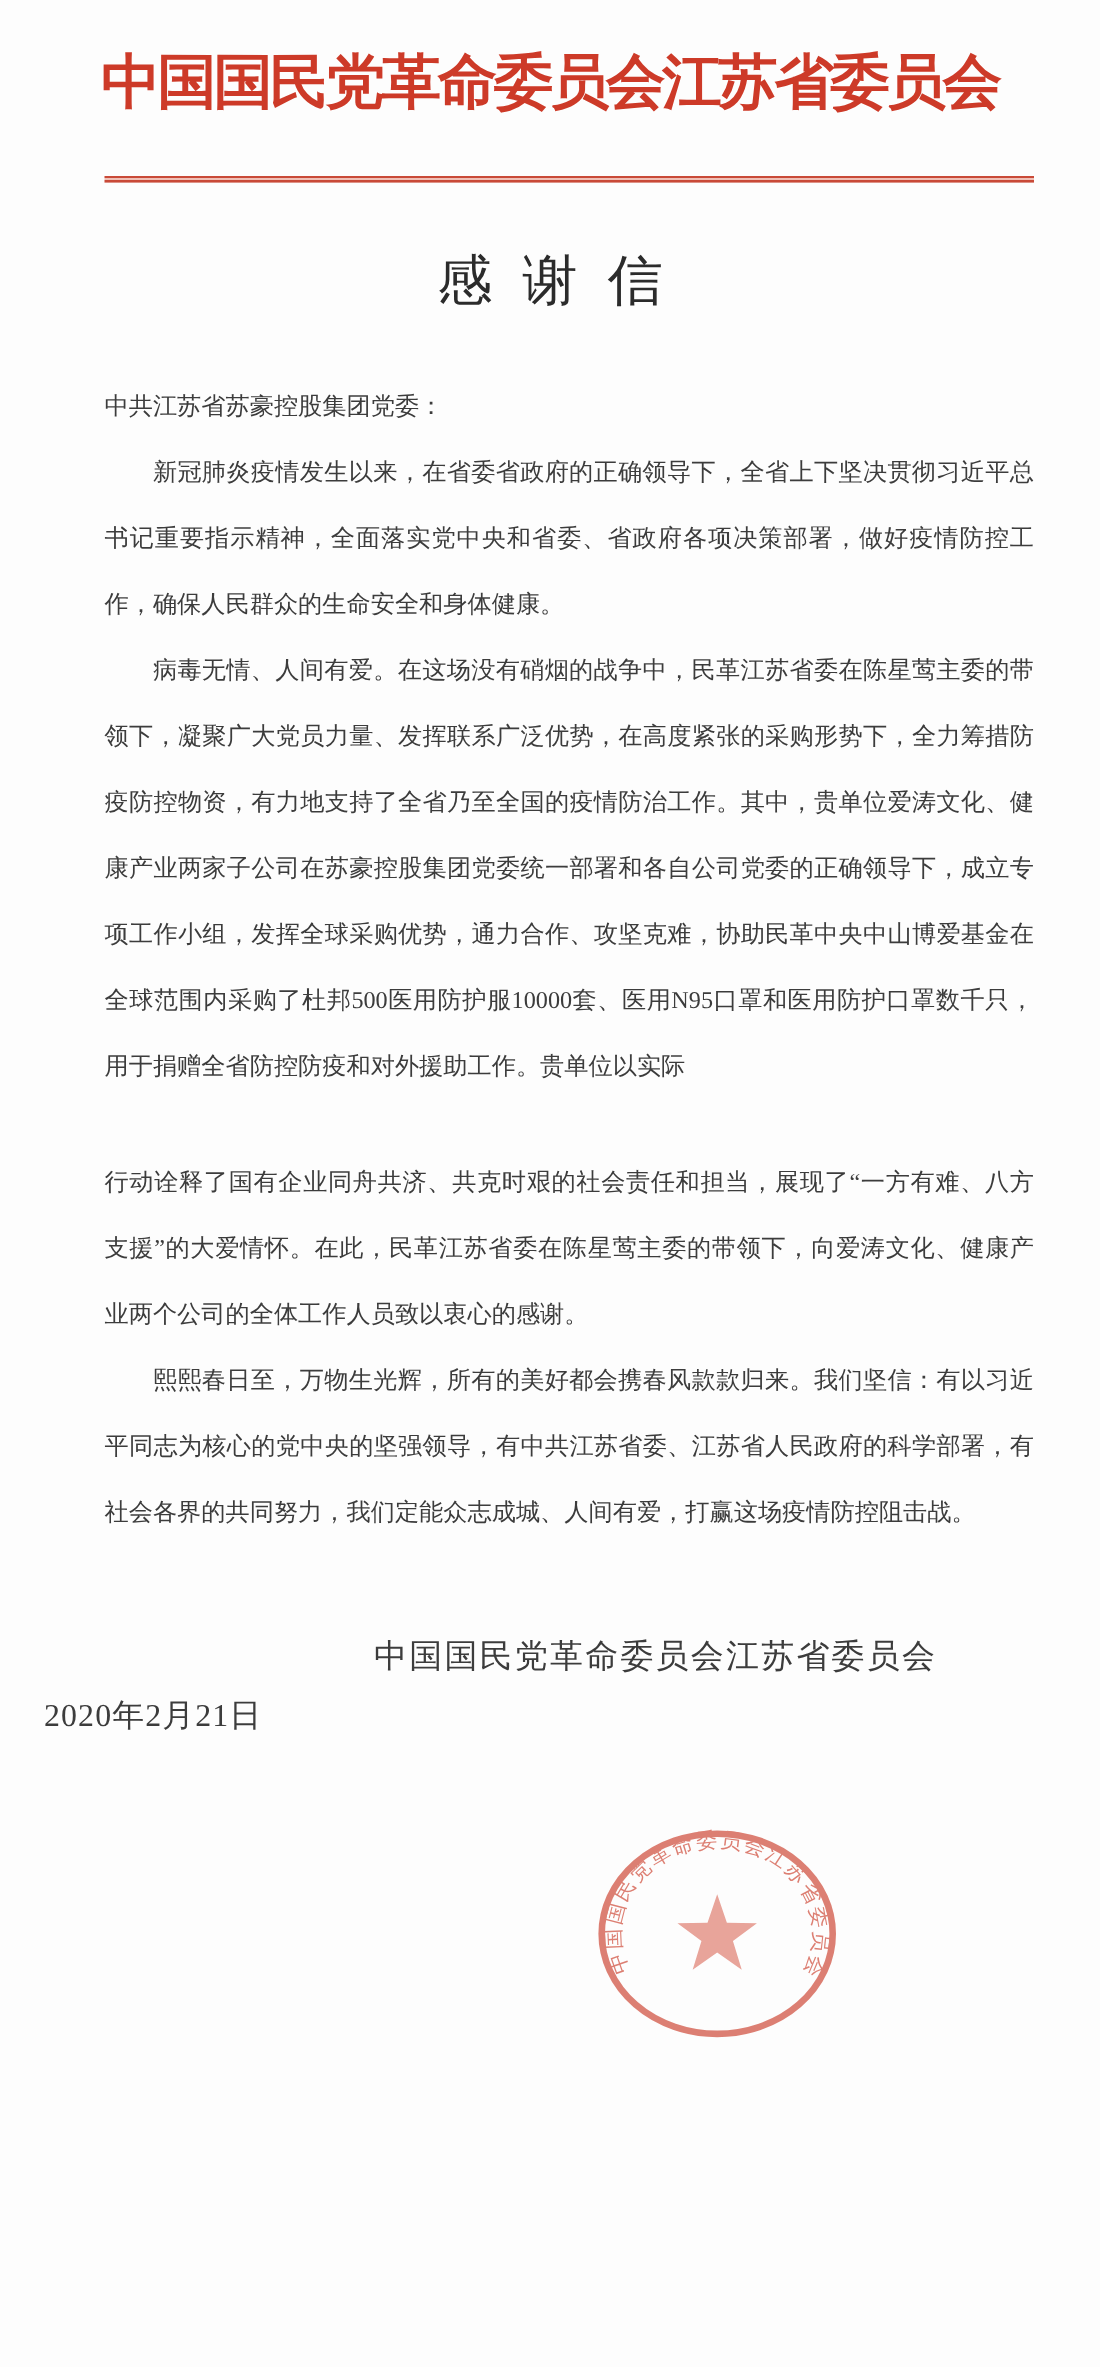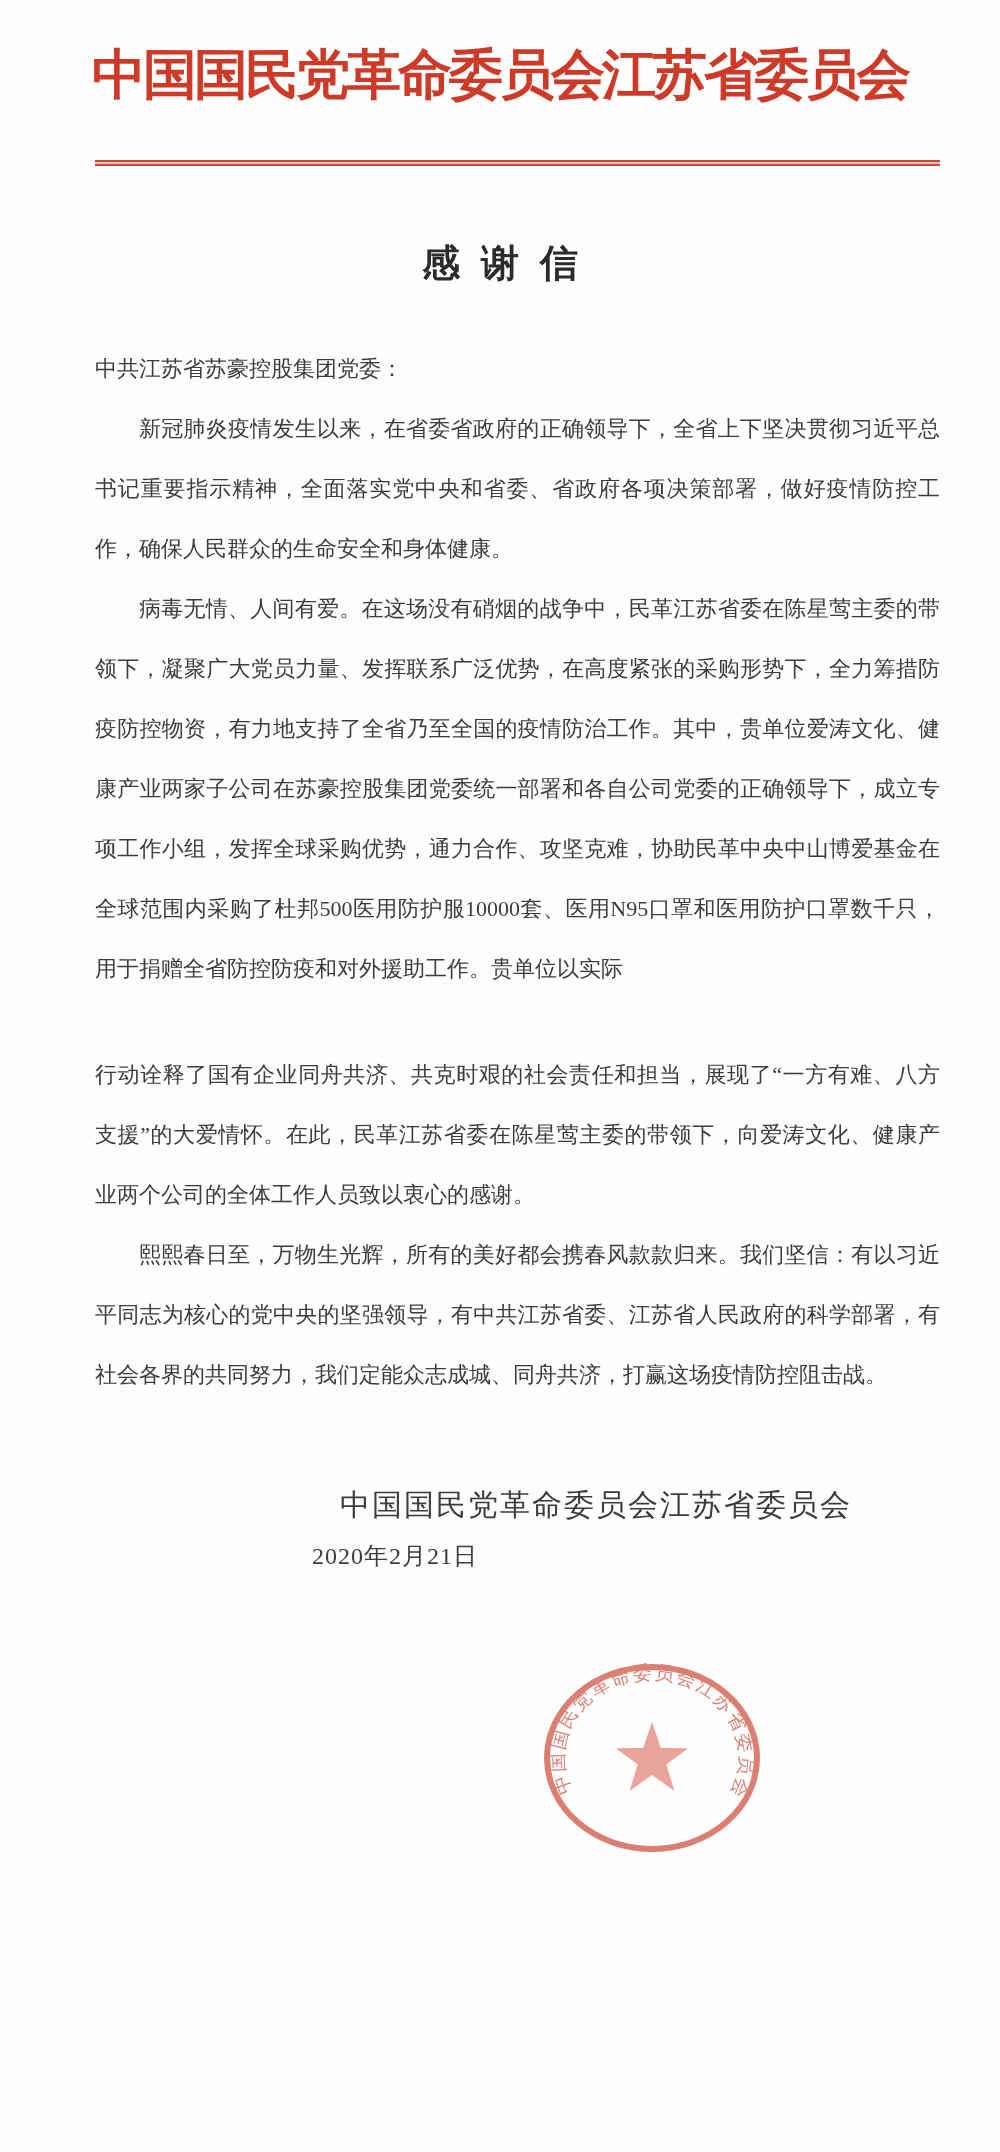--- a/index.html
+++ b/index.html
@@ -24,24 +24,24 @@
   }
   .header-rule {
     height:6px;
     margin:50px 60px 0 95px;
     background:linear-gradient(to bottom,
       #c94a38 0px, #c94a38 2px,
       #f0c0b6 2px, #f0c0b6 4px,
       #c94a38 4px, #c94a38 6px);
   }
   .letter-title {
-    margin-top:72px;
+    margin-top:56px;
     text-align:center;
-    font-size:38px;
-    font-weight:bold;
+    font-size:50px;
+    font-weight:normal;
     color:#2b2b2b;
     letter-spacing:0.55em;
     padding-left:0.55em;
   }
   .body-block {
     margin:50px 60px 0 95px;
     font-size:22px;
     line-height:60px;
     text-align:justify;
     text-align-last:left;
@@ -53,23 +53,23 @@
   .sign-area { position:relative; z-index:2; }
   .signature {
     margin-top:80px;
     text-align:right;
     padding-right:148px;
     font-size:30px;
     letter-spacing:2px;
   }
   .date-line {
     margin-top:14px;
-    text-align:center;
+    text-align:left;
     padding-right:250px;
-    font-size:24px;
+    font-size:29px;
     letter-spacing:1px;
     margin-left:40px;
   }
   .seal {
     position:absolute;
     left:540px; top:1660px;
     width:224px; height:196px;
     z-index:3;
     mix-blend-mode:multiply;
     opacity:0.85;
@@ -89,21 +89,21 @@
 
   <div class="body-block">
     <div class="salutation">中共江苏省苏豪控股集团党委：</div>
 
     <p class="para">新冠肺炎疫情发生以来，在省委省政府的正确领导下，全省上下坚决贯彻习近平总书记重要指示精神，全面落实党中央和省委、省政府各项决策部署，做好疫情防控工作，确保人民群众的生命安全和身体健康。</p>
 
     <p class="para">病毒无情、人间有爱。在这场没有硝烟的战争中，民革江苏省委在陈星莺主委的带领下，凝聚广大党员力量、发挥联系广泛优势，在高度紧张的采购形势下，全力筹措防疫防控物资，有力地支持了全省乃至全国的疫情防治工作。其中，贵单位爱涛文化、健康产业两家子公司在苏豪控股集团党委统一部署和各自公司党委的正确领导下，成立专项工作小组，发挥全球采购优势，通力合作、攻坚克难，协助民革中央中山博爱基金在全球范围内采购了杜邦500医用防护服10000套、医用N95口罩和医用防护口罩数千只，用于捐赠全省防控防疫和对外援助工作。贵单位以实际</p>
 
     <p class="para no-indent gap-before">行动诠释了国有企业同舟共济、共克时艰的社会责任和担当，展现了“一方有难、八方支援”的大爱情怀。在此，民革江苏省委在陈星莺主委的带领下，向爱涛文化、健康产业两个公司的全体工作人员致以衷心的感谢。</p>
 
-    <p class="para">熙熙春日至，万物生光辉，所有的美好都会携春风款款归来。我们坚信：有以习近平同志为核心的党中央的坚强领导，有中共江苏省委、江苏省人民政府的科学部署，有社会各界的共同努力，我们定能众志成城、同舟共济，打赢这场疫情防控阻击战。</p>
+    <p class="para">熙熙春日至，万物生光辉，所有的美好都会携春风款款归来。我们坚信：有以习近平同志为核心的党中央的坚强领导，有中共江苏省委、江苏省人民政府的科学部署，有社会各界的共同努力，我们定能众志成城、人间有爱，打赢这场疫情防控阻击战。</p>
   </div>
 
   <div class="sign-area">
     <div class="signature">中国国民党革命委员会江苏省委员会</div>
     <div class="date-line">2020年2月21日</div>
   </div>
 
   <svg class="seal" viewBox="0 0 224 196">
     <ellipse cx="112" cy="98" rx="105" ry="91" fill="none" stroke="#d96a5b" stroke-width="6"></ellipse>
     <path d="M112,62 L120.8,87.9 L148.1,88.3 L126.3,104.6 L134.3,130.7 L112,115 L89.7,130.7 L97.7,104.6 L75.9,88.3 L103.2,87.9 Z" fill="#e0796a" opacity="0.8"></path>

